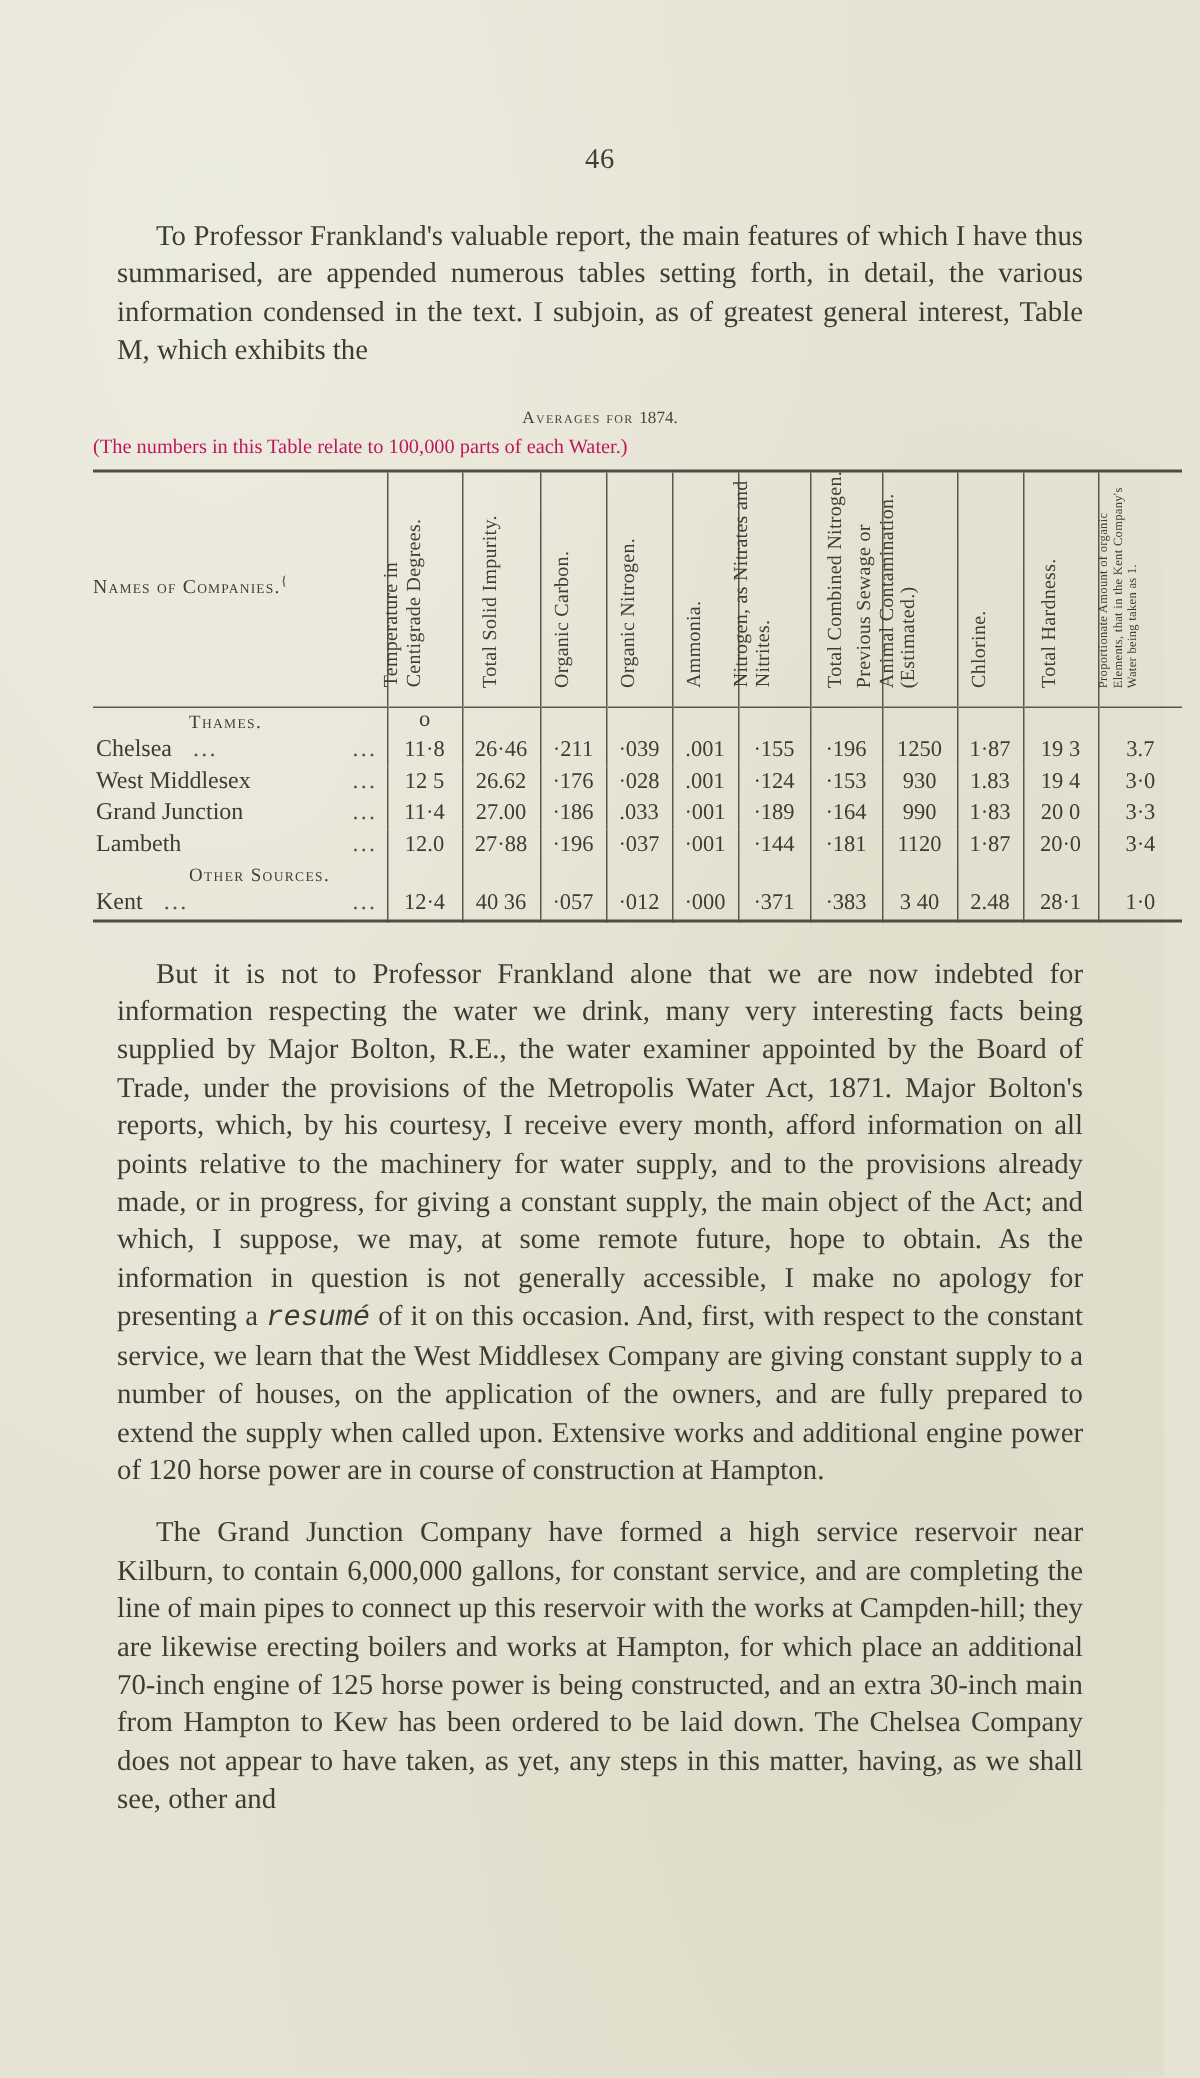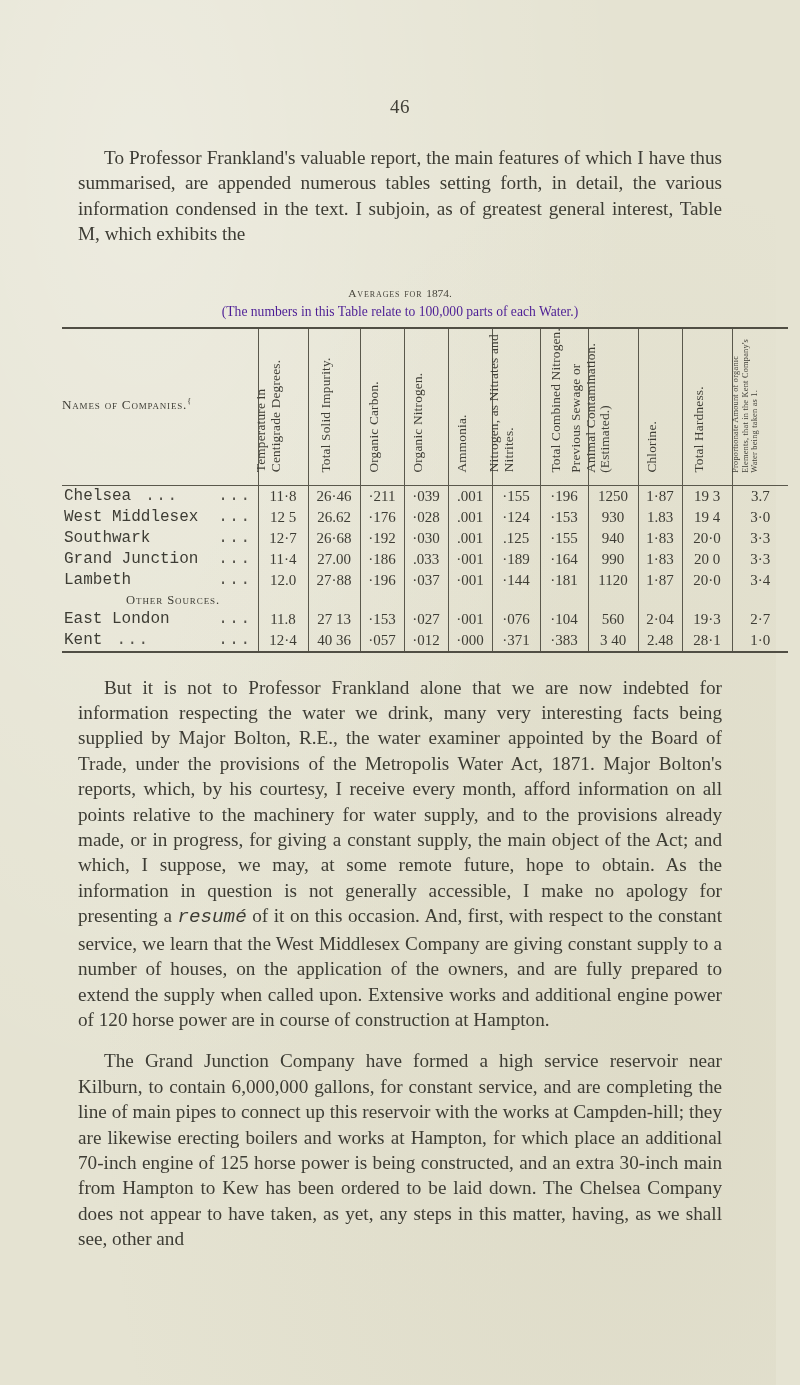--- a/index.html
+++ b/index.html
@@ -55,35 +55,34 @@
     text-indent: 26px;
     -webkit-font-smoothing: antialiased;
   }
   p.body-text.first {
     margin-top: 27px;
   }
   .ital { font-style: italic; font-family: Liberation Mono, monospace; }
 
   
   .table-block {
-    margin-top: 40px;
+    margin-top: 26px;
   }
   .tbl-caption {
     text-align: center;
     font-size: 11.4px;
     font-variant: small-caps;
     letter-spacing: 0.9px;
     color: #46443b;
   }
   .tbl-caption .yr { font-variant: normal; letter-spacing: 0; }
   .tbl-subcaption {
-    text-align: center;
     font-size: 13.6px;
     margin-top: 5px;
-    color: #4c1d95;
+    color: #be185d;
   }
 
   table.datatbl {
     width: 676px;
     border-collapse: collapse;
     margin-top: 7px;
     table-layout: fixed;
   }
   table.datatbl .rule-top td {
     border-top: 2.4px solid #504e44;
@@ -148,21 +147,20 @@
     font-size: 9px;
     vertical-align: super;
     letter-spacing: 0;
   }
 
   td.name {
     font-size: 16px;
     padding: 1.5px 6px 1.5px 2px;
     white-space: nowrap;
     color: #3d3c34;
-    font-family: Liberation Mono, monospace;
   }
   td.name .dots {
     float: right;
     letter-spacing: 1.5px;
     color: #55534a;
   }
   td.name .dots2 {
     display: inline-block;
     margin-left: 14px;
     letter-spacing: 1.5px;
@@ -288,20 +286,34 @@
                   <span class="lbl">Total Hardness.</span>
                 </span>
           </th>
           <th class="rot tiny">
             <span class="rotwrap">
                   <span class="lbl">Proportionate Amount of organic Elements, that in the Kent Company's Water being taken as 1.</span>
                 </span>
           </th>
         </tr>
 
+        <tr>
+          <td class="grp">Thames.</td>
+          <td class="deg">o</td>
+          <td class="blank"></td>
+          <td class="blank"></td>
+          <td class="blank"></td>
+          <td class="blank"></td>
+          <td class="blank"></td>
+          <td class="blank"></td>
+          <td class="blank"></td>
+          <td class="blank"></td>
+          <td class="blank"></td>
+          <td class="blank"></td>
+        </tr>
 
         <tr>
           <td class="name"><span>Chelsea</span><span class="dots">...</span><span class="dots2">...</span></td>
           <td class="num">11·8</td>
           <td class="num">26·46</td>
           <td class="num">·211</td>
           <td class="num">·039</td>
           <td class="num">.001</td>
           <td class="num">·155</td>
           <td class="num">·196</td>
@@ -319,34 +331,20 @@
           <td class="num">·028</td>
           <td class="num">.001</td>
           <td class="num">·124</td>
           <td class="num">·153</td>
           <td class="num">930</td>
           <td class="num">1.83</td>
           <td class="num">19 4</td>
           <td class="num">3·0</td>
         </tr>
 
-        <tr>
-          <td class="name"><span>Southwark</span><span class="dots">...</span></td>
-          <td class="num">12·7</td>
-          <td class="num">26·68</td>
-          <td class="num">·192</td>
-          <td class="num">·030</td>
-          <td class="num">.001</td>
-          <td class="num">.125</td>
-          <td class="num">·155</td>
-          <td class="num">940</td>
-          <td class="num">1·83</td>
-          <td class="num">20·0</td>
-          <td class="num">3·3</td>
-        </tr>
 
         <tr>
           <td class="name"><span>Grand Junction</span><span class="dots">...</span></td>
           <td class="num">11·4</td>
           <td class="num">27.00</td>
           <td class="num">·186</td>
           <td class="num">.033</td>
           <td class="num">·001</td>
           <td class="num">·189</td>
           <td class="num">·164</td>
@@ -380,34 +378,20 @@
           <td class="blank"></td>
           <td class="blank"></td>
           <td class="blank"></td>
           <td class="blank"></td>
           <td class="blank"></td>
           <td class="blank"></td>
           <td class="blank"></td>
         </tr>
 
 
-        <tr>
-          <td class="name"><span>East London</span><span class="dots">...</span></td>
-          <td class="num">11.8</td>
-          <td class="num">27 13</td>
-          <td class="num">·153</td>
-          <td class="num">·027</td>
-          <td class="num">·001</td>
-          <td class="num">·076</td>
-          <td class="num">·104</td>
-          <td class="num">560</td>
-          <td class="num">2·04</td>
-          <td class="num">19·3</td>
-          <td class="num">2·7</td>
-        </tr>
 
         <tr>
           <td class="name"><span>Kent</span><span class="dots">...</span><span class="dots2">...</span></td>
           <td class="num">12·4</td>
           <td class="num">40 36</td>
           <td class="num">·057</td>
           <td class="num">·012</td>
           <td class="num">·000</td>
           <td class="num">·371</td>
           <td class="num">·383</td>

